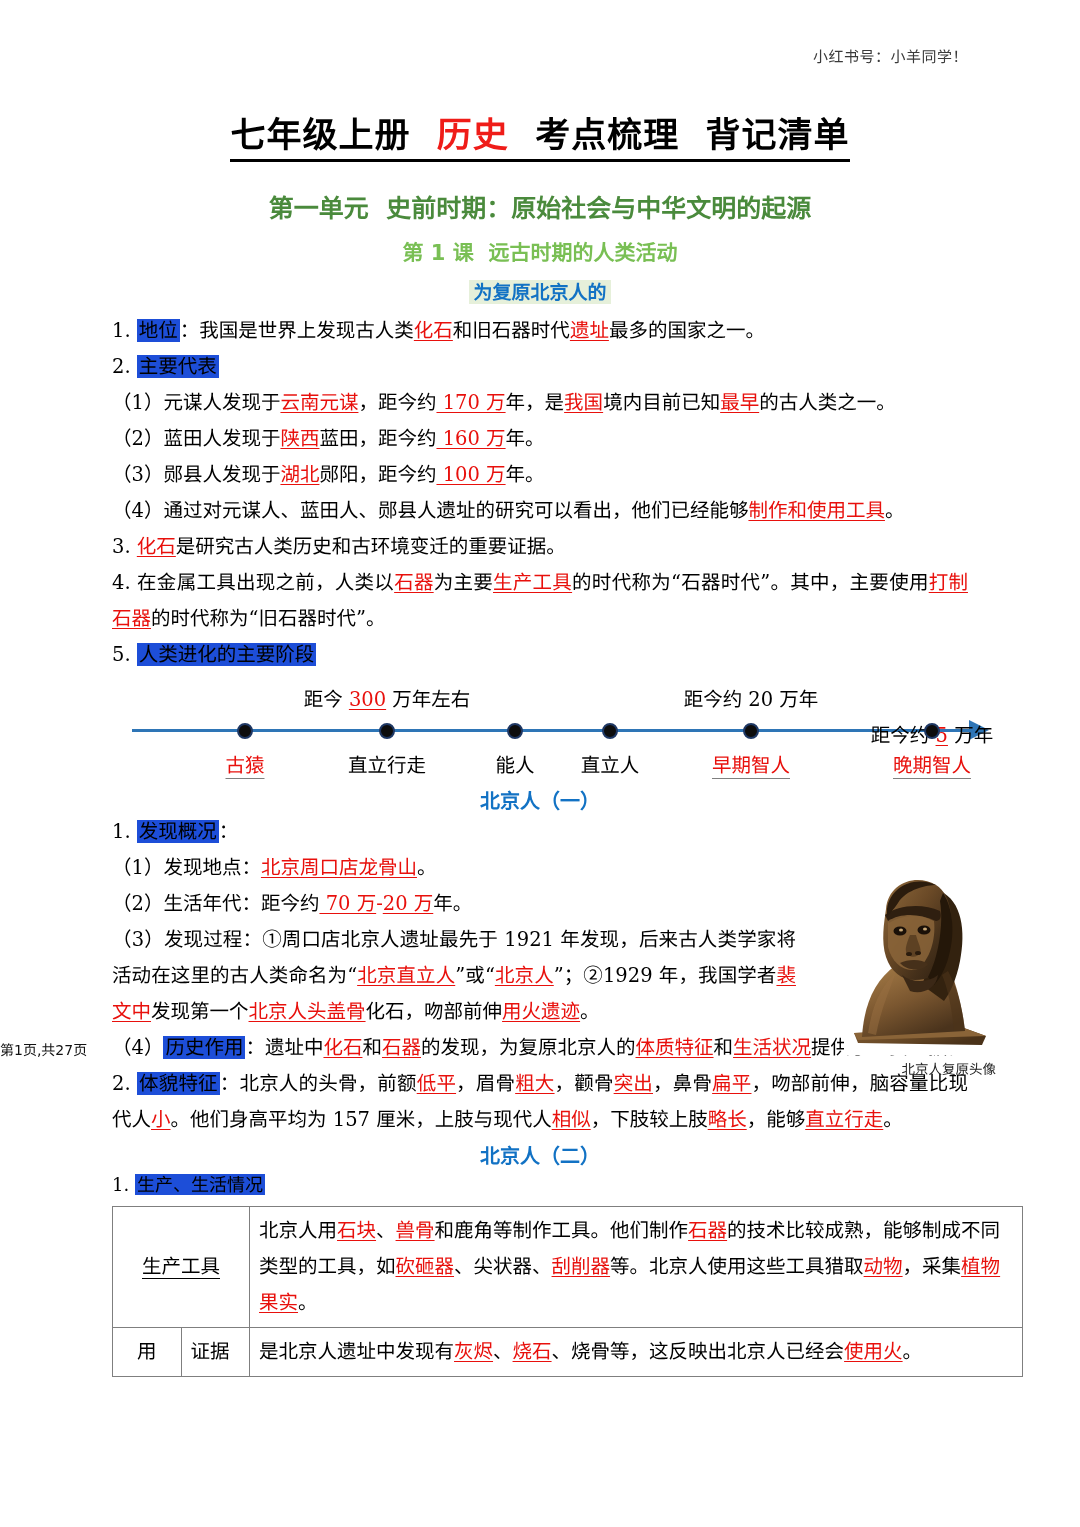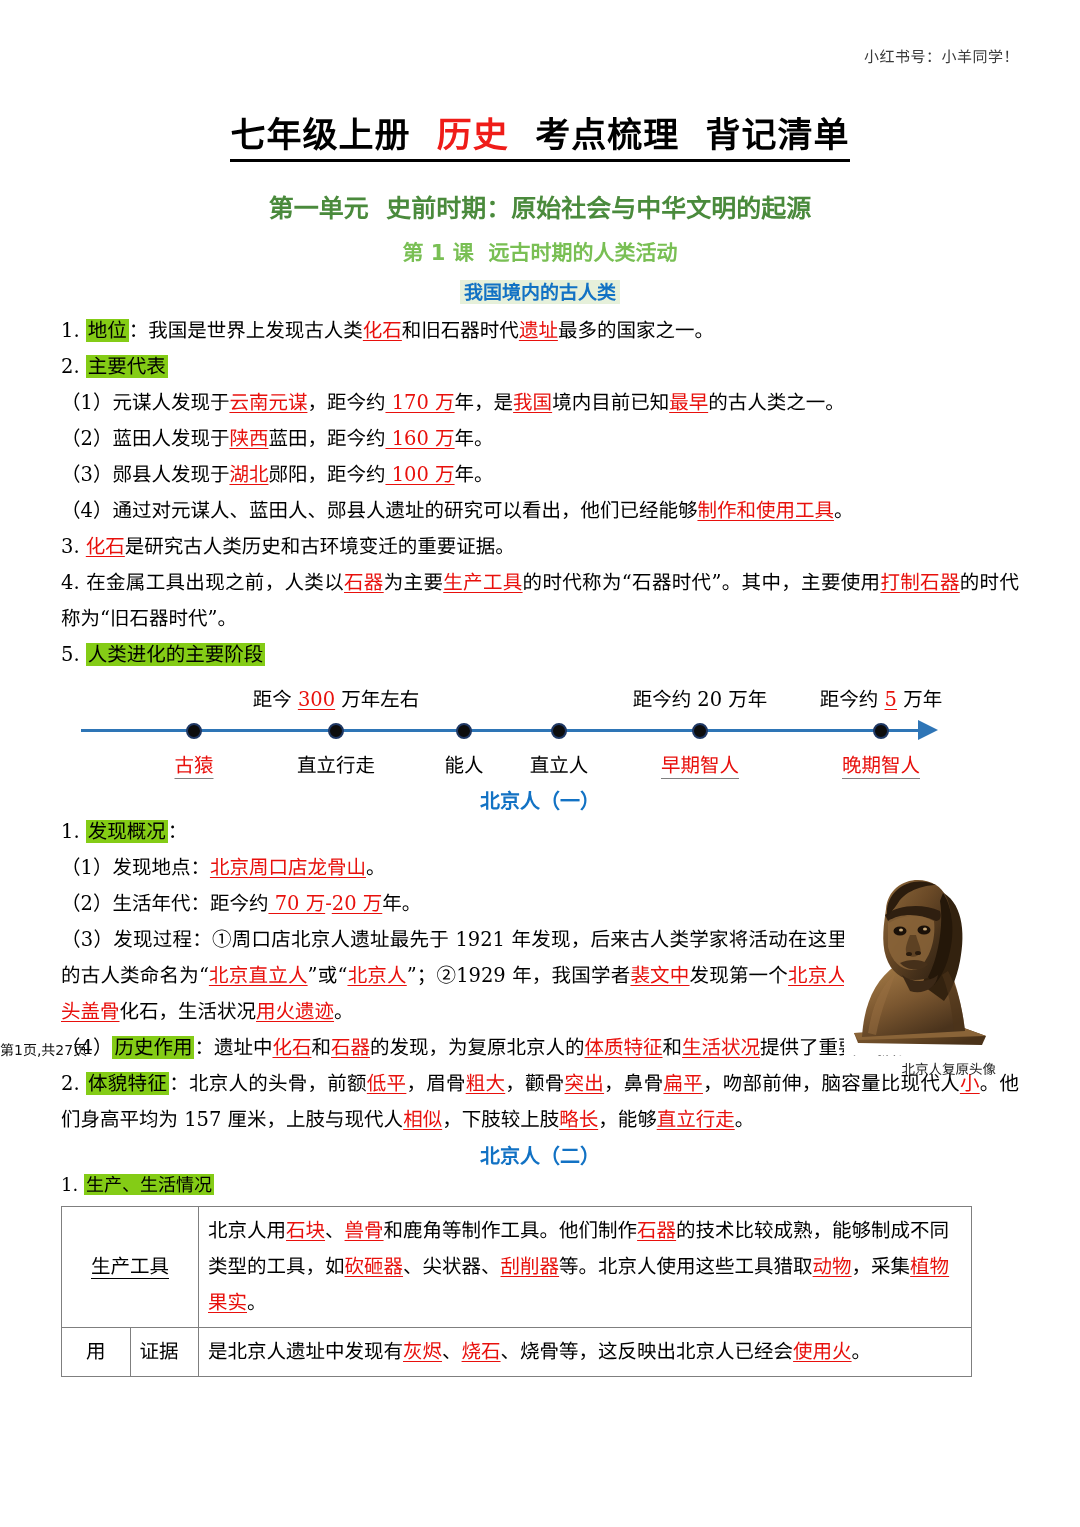--- a/index.html
+++ b/index.html
@@ -9,21 +9,21 @@
     background:#ffffff;
     font-family:"DejaVu Serif","Liberation Serif",serif;
     color:#000;
     position:relative;
     overflow:hidden;
   }
   .page{
     position:relative;
     width:1080px;height:1081px;
     box-sizing:border-box;
-    padding:0 61px;
+    padding:0 112px;
   }
   
   .hdr{
     text-align:right;
     font-family:"DejaVu Sans","Liberation Sans",sans-serif;
     font-size:15px;
     color:#3a3a3a;
     padding-top:45px;
     letter-spacing:.5px;
   }
@@ -81,21 +81,21 @@
     margin:0;
     font-size:19.5px;
     line-height:36px;
     letter-spacing:0px;
     text-align:justify;
   }
   .r{color:#e8100c;}
   .u{text-decoration:underline;text-underline-offset:3px;}
   .ug{border-bottom:1.5px solid #7f7f7f;}
   .ub{border-bottom:1.5px solid #000;}
-  .hl{background:#84cc16;padding:0 2px;}
+  .hl{background:#1d4ed8;padding:0 2px;}
   
   .timeline{
     position:relative;
     height:108px;
     margin-top:4px;
   }
   .tl-axis{
     position:absolute;left:20px;top:52px;
     width:845px;height:3px;background:#2e75b6;
   }
@@ -170,21 +170,21 @@
 <div class="page">
 
   <div class="hdr">小红书号：小羊同学！</div>
 
   <div class="main-title-wrap">
     <div class="main-title"><span>七年级上册  </span><span class="mt-red">历史</span><span>  考点梳理  背记清单</span></div>
   </div>
 
   <div class="unit-title">第一单元  史前时期：原始社会与中华文明的起源</div>
   <div class="lesson-title">第 1 课  远古时期的人类活动</div>
-  <div class="sec-title"><span class="hl">我国境内的古人类</span></div>
+  <div class="sec-title"><span class="hl">为复原北京人的</span></div>
 
   <div style="height:9px"></div>
 
   <p class="ln"><span>1.</span> <span class="hl">地位</span><span><span>：我国是世界上发现古人类</span><span class="r u">化石</span><span>和旧石器时代</span><span class="r u">遗址</span><span>最多的国家之一。</span></span></p>
 
   <p class="ln"><span>2.</span> <span class="hl">主要代表</span></p>
 
   <p class="ln"><span>（1）</span><span><span>元谋人发现于</span><span class="r u">云南元谋</span><span>，距今约</span><span class="r u"> 170 万</span><span>年，是</span><span class="r u">我国</span><span>境内目前已知</span><span class="r u">最早</span><span>的古人类之一。</span></span></p>
   <p class="ln"><span>（2）</span><span><span>蓝田人发现于</span><span class="r u">陕西</span><span>蓝田，距今约</span><span class="r u"> 160 万</span><span>年。</span></span></p>
   <p class="ln"><span>（3）</span><span><span>郧县人发现于</span><span class="r u">湖北</span><span>郧阳，距今约</span><span class="r u"> 100 万</span><span>年。</span></span></p>
@@ -194,21 +194,21 @@
 
   <p class="ln"><span>4.</span> <span><span>在金属工具出现之前，人类以</span><span class="r u">石器</span><span>为主要</span><span class="r u">生产工具</span><span>的时代称为“石器时代”。其中，主要使用</span><span class="r u">打制石器</span><span>的时代称为“旧石器时代”。</span></span></p>
 
   <p class="ln"><span>5.</span> <span class="hl">人类进化的主要阶段</span></p>
 
   <div class="timeline" id="timeline">
     <div class="tl-axis"></div>
     <div class="tl-arrow"></div>
   <div class="tl-above" style="left: 275px;"><span>距今 </span><span class="r u">300</span><span> 万年左右</span></div>
       <div class="tl-above" style="left: 639px;"><span>距今约 20 万年</span></div>
-      <div class="tl-above" style="left: 820px;"><span>距今约 </span><span class="r u">5</span><span> 万年</span></div>
+      <div class="tl-above" style="left: 820px; margin-top: 36px;"><span>距今约 </span><span class="r u">5</span><span> 万年</span></div>
       <div class="tl-dot" style="left: 133px;"></div>
       <div class="tl-below r ug" style="left: 133px;">古猿</div>
       <div class="tl-dot" style="left: 275px;"></div>
       <div class="tl-below" style="left: 275px;">直立行走</div>
       <div class="tl-dot" style="left: 403px;"></div>
       <div class="tl-below" style="left: 403px;">能人</div>
       <div class="tl-dot" style="left: 498px;"></div>
       <div class="tl-below" style="left: 498px;">直立人</div>
       <div class="tl-dot" style="left: 639px;"></div>
       <div class="tl-below r ug" style="left: 639px;">早期智人</div>
@@ -274,21 +274,21 @@
       <path d="M24,168 C28,142 36,122 52,108 C44,128 36,148 32,170 Z" fill="#9a7042" opacity="0.5"></path>
       <path d="M104,106 C114,124 119,146 121,166 L110,166 C108,144 104,124 98,110 Z" fill="#4c3419" opacity="0.6"></path>
     </svg>
     <div class="cap">北京人复原头像</div>
   </div>
 
   <p class="ln"><span>1.</span> <span class="hl">发现概况</span><span>：</span></p>
 
   <p class="ln"><span>（1）</span><span><span>发现地点：</span><span class="r u">北京周口店龙骨山</span><span>。</span></span></p>
   <p class="ln"><span>（2）</span><span><span>生活年代：距今约</span><span class="r u"> 70 万</span><span class="r">-</span><span class="r u">20 万</span><span>年。</span></span></p>
-  <p class="ln"><span>（3）</span><span><span>发现过程：①周口店北京人遗址最先于 1921 年发现，后来古人类学家将活动在这里的古人类命名为“</span><span class="r u">北京直立人</span><span>”或“</span><span class="r u">北京人</span><span>”；②1929 年，我国学者</span><span class="r u">裴文中</span><span>发现第一个</span><span class="r u">北京人头盖骨</span><span>化石，生活状况</span><span class="r u">用火遗迹</span><span>。</span></span></p>
+  <p class="ln"><span>（3）</span><span><span>发现过程：①周口店北京人遗址最先于 1921 年发现，后来古人类学家将活动在这里的古人类命名为“</span><span class="r u">北京直立人</span><span>”或“</span><span class="r u">北京人</span><span>”；②1929 年，我国学者</span><span class="r u">裴文中</span><span>发现第一个</span><span class="r u">北京人头盖骨</span><span>化石，吻部前伸</span><span class="r u">用火遗迹</span><span>。</span></span></p>
   <p class="ln"><span>（4）</span><span class="hl">历史作用</span><span><span>：遗址中</span><span class="r u">化石</span><span>和</span><span class="r u">石器</span><span>的发现，为复原北京人的</span><span class="r u">体质特征</span><span>和</span><span class="r u">生活状况</span><span>提供了重要证据。</span></span></p>
 
   <p class="ln"><span>2.</span> <span class="hl">体貌特征</span><span><span>：北京人的头骨，前额</span><span class="r u">低平</span><span>，眉骨</span><span class="r u">粗大</span><span>，颧骨</span><span class="r u">突出</span><span>，鼻骨</span><span class="r u">扁平</span><span>，吻部前伸，脑容量比现代人</span><span class="r u">小</span><span>。他们身高平均为 157 厘米，上肢与现代人</span><span class="r u">相似</span><span>，下肢较上肢</span><span class="r u">略长</span><span>，能够</span><span class="r u">直立行走</span><span>。</span></span></p>
 
   <div class="sec-title2" style="margin-top:2px">北京人（二）</div>
 
   <p class="ln" style="font-size:18px;line-height:32px"><span>1.</span> <span class="hl">生产、生活情况</span></p>
 
   <table class="tb">
     <tbody>

